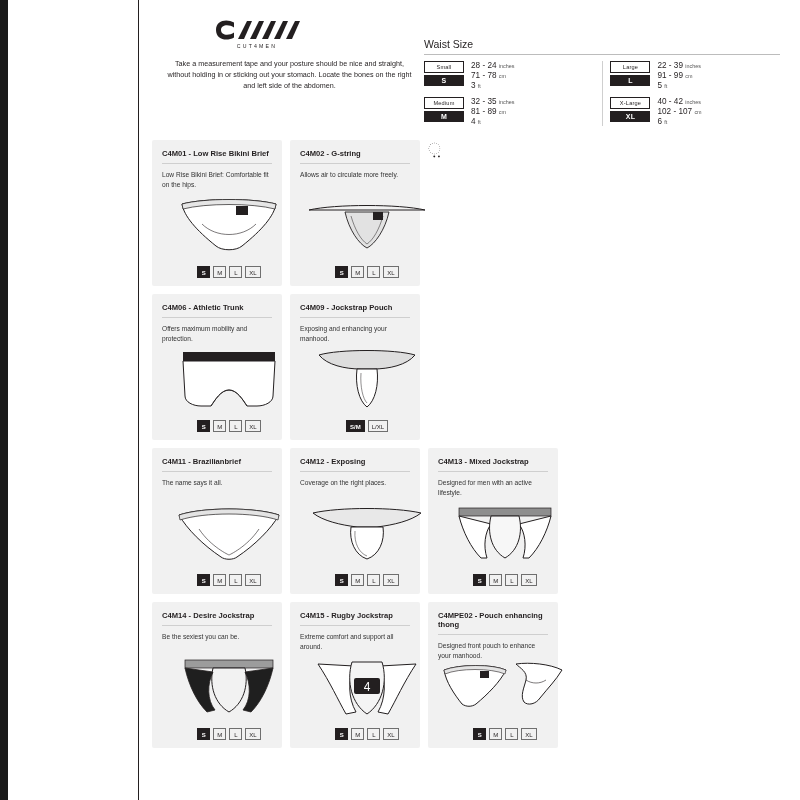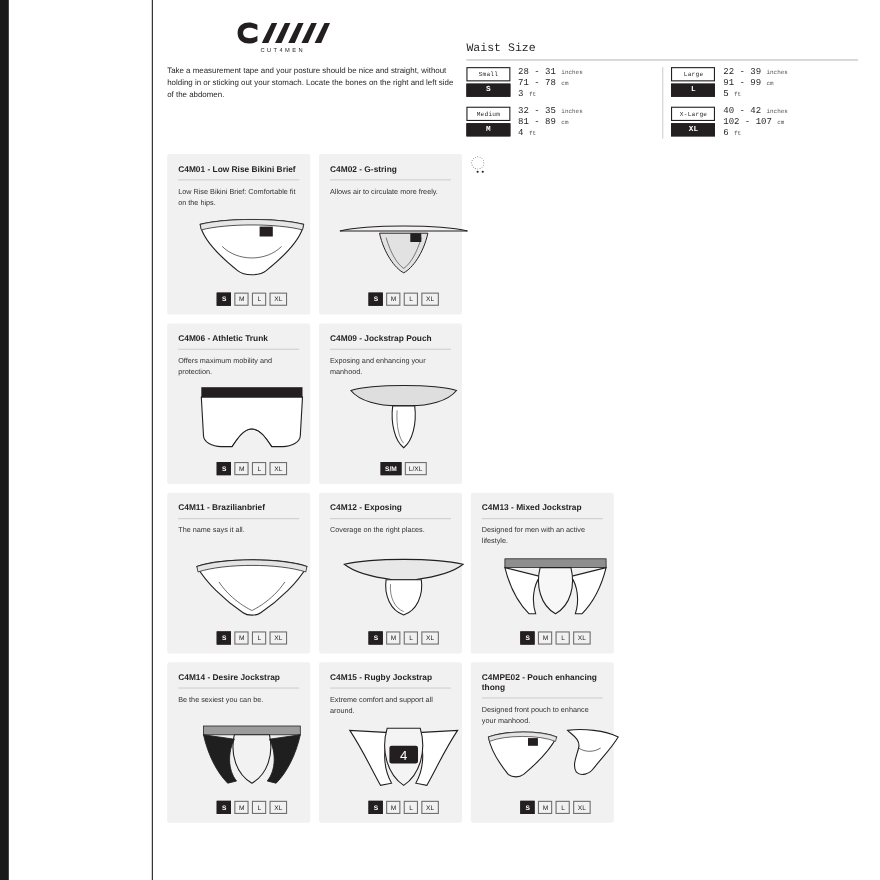--- a/index.html
+++ b/index.html
@@ -40,25 +40,25 @@
   .logo-svg { display: block; margin: 0 auto; }
   .logo-sub {
     font-size: 5.2px; letter-spacing: 2.2px;
     color: #231f20; margin-top: 1px; text-align: center;
     font-family: "Liberation Sans", sans-serif;
   }
   .intro {
     position: absolute; left: 0px; top: 44px; width: 262px;
     font-size: 7.2px; line-height: 1.55; color: #231f20;
   }
-  .intro p { margin: 0 0 8px 0; }
+  .intro p { margin: 0 0 8px 13px; text-align: center; }
 
   
   .waist {
-    position: absolute; left: 272px; top: 24px; width: 356px; font-family: Liberation Mono, monospace;
+    position: absolute; left: 272px; top: 24px; width: 356px;
   }
   .waist-title {
     font-size: 10.5px; color: #231f20; margin-bottom: 4px;
     font-weight: 400;
   }
   .waist-rule { height: 1px; background: #bcbcbc; width: 356px; margin-bottom: 6px;}
   .waist-grid {
     display: flex; gap: 0px;
   }
   .waist-col { width: 178px; display: flex; flex-direction: column; gap: 7px;}
@@ -145,21 +145,21 @@
       <div class="waist-rule"></div>
       <div class="waist-grid">
         <div class="waist-col">
 
           <div class="size-row">
             <div class="size-tags">
               <div class="tag">Small</div>
               <div class="tag dark">S</div>
             </div>
             <div class="size-vals">
-              <div><span>28 - 31</span> <span class="unit">inches</span></div>
+              <div><span>28 - 24</span> <span class="unit">inches</span></div>
               <div><span>71 - 78</span> <span class="unit">cm</span></div>
               <div><span>3</span> <span class="unit">ft</span></div>
             </div>
           </div>
 
           <div class="size-row">
             <div class="size-tags">
               <div class="tag">Medium</div>
               <div class="tag dark">M</div>
             </div>

